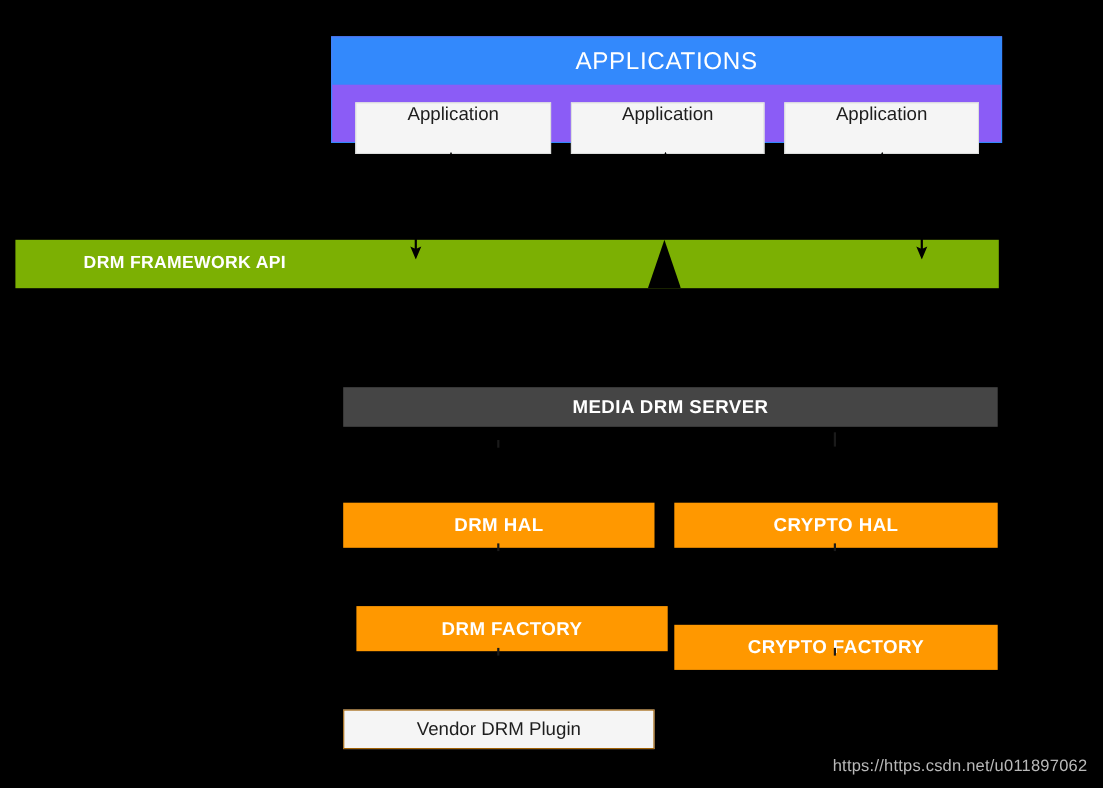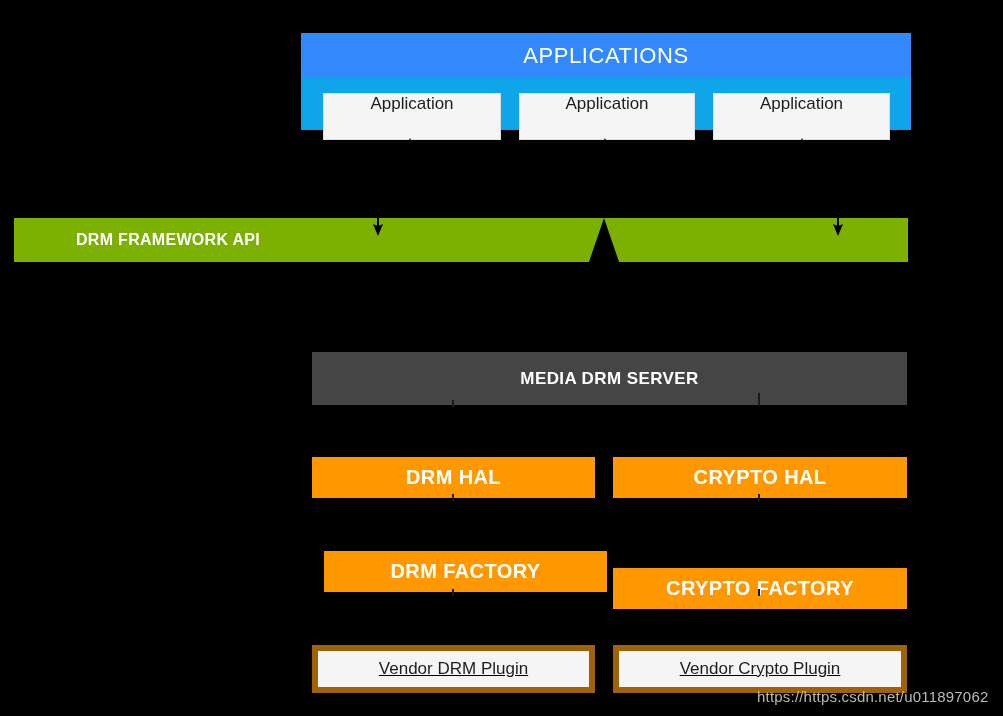--- a/index.html
+++ b/index.html
@@ -10,21 +10,21 @@
     position:relative;
     overflow:hidden;
     -webkit-font-smoothing:antialiased;
   }
   .canvas{position:absolute;inset:0;}
   .abs{position:absolute;box-sizing:border-box;}
 
   
   #applications-panel{
     left:301px;top:33px;width:610px;height:97px;
-    background:#0ea5e9;
+    background:#8b5cf6;
     border:1px solid #3389fc;
   }
   #applications-header{
     left:0;top:0;width:608px;height:43px;
     background:#3389fc;
     display:flex;align-items:center;justify-content:center;
   }
   #applications-header .title{
     color:#ffffff;font-size:22px;letter-spacing:.6px;font-weight:400;
   }
@@ -50,45 +50,45 @@
   }
   
   #framework-notch{
     left:589px;top:218px;width:30px;height:44px;
     background:#000;
     clip-path:polygon(50% 0%, 100% 100%, 0% 100%);
   }
 
   
   #media-drm-server{
-    left:312px;top:352px;width:595px;height:53px;
+    left:312px;top:352px;width:595px;height:36px;
     background:#454545;
     display:flex;align-items:center;justify-content:center;
   }
   #media-drm-server .title{
     color:#ffffff;font-size:17px;font-weight:600;letter-spacing:.4px;
   }
 
   
   .orange-box{
     height:41px;background:#ff9800;
     display:flex;align-items:center;justify-content:center;
   }
   .orange-box .label{
-    color:#ffffff;font-size:20px;font-weight:600;letter-spacing:.4px;
+    color:#ffffff;font-size:17px;font-weight:600;letter-spacing:.4px;
   }
   #drm-hal{left:312px;top:457px;width:283px;}
   #crypto-hal{left:613px;top:457px;width:294px;}
   #drm-factory{left:324px;top:551px;width:283px;}
   #crypto-factory{left:613px;top:568px;width:294px;}
 
   
   .plugin-box{
-    height:48px;background:#f5f5f5;border:6px solid #a16207;
-    display:flex;align-items:center;justify-content:center;text-decoration:underline;
+    height:36px;background:#f5f5f5;border:1px solid #a16207;
+    display:flex;align-items:center;justify-content:center;
   }
   .plugin-box .label{color:#1d1d1d;font-size:17px;font-weight:400;}
   #vendor-drm-plugin{left:312px;top:645px;width:283px;}
   #vendor-crypto-plugin{left:613px;top:645px;width:294px;}
 
   
   .arrow{pointer-events:none;}
   .arrow svg{display:block;}
 
   
@@ -182,19 +182,16 @@
   <div class="abs orange-box" id="crypto-factory">
     <span class="label">CRYPTO FACTORY</span>
   </div>
 
   <div class="abs stub" style="left:452px;top:589px;height:7px;"></div>
   <div class="abs stub" style="left:758px;top:589px;height:7px;"></div>
 
   <div class="abs plugin-box" id="vendor-drm-plugin">
     <span class="label">Vendor DRM Plugin</span>
   </div>
-  <div class="abs plugin-box" id="vendor-crypto-plugin">
-    <span class="label">Vendor Crypto Plugin</span>
-  </div>
 
   <div class="abs" id="watermark">https://https.csdn.net/u011897062</div>
 
 </div>
 
 </body></html>

